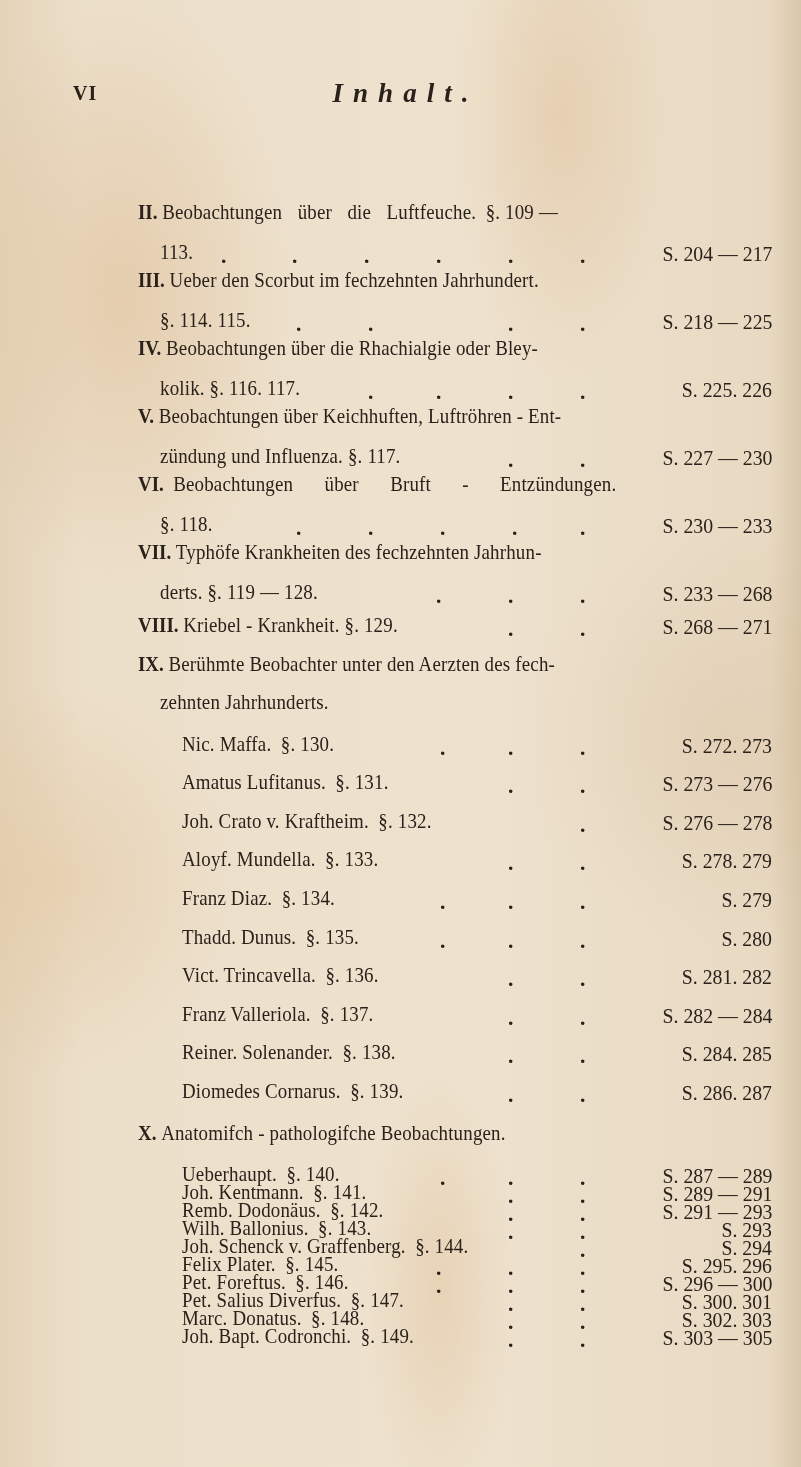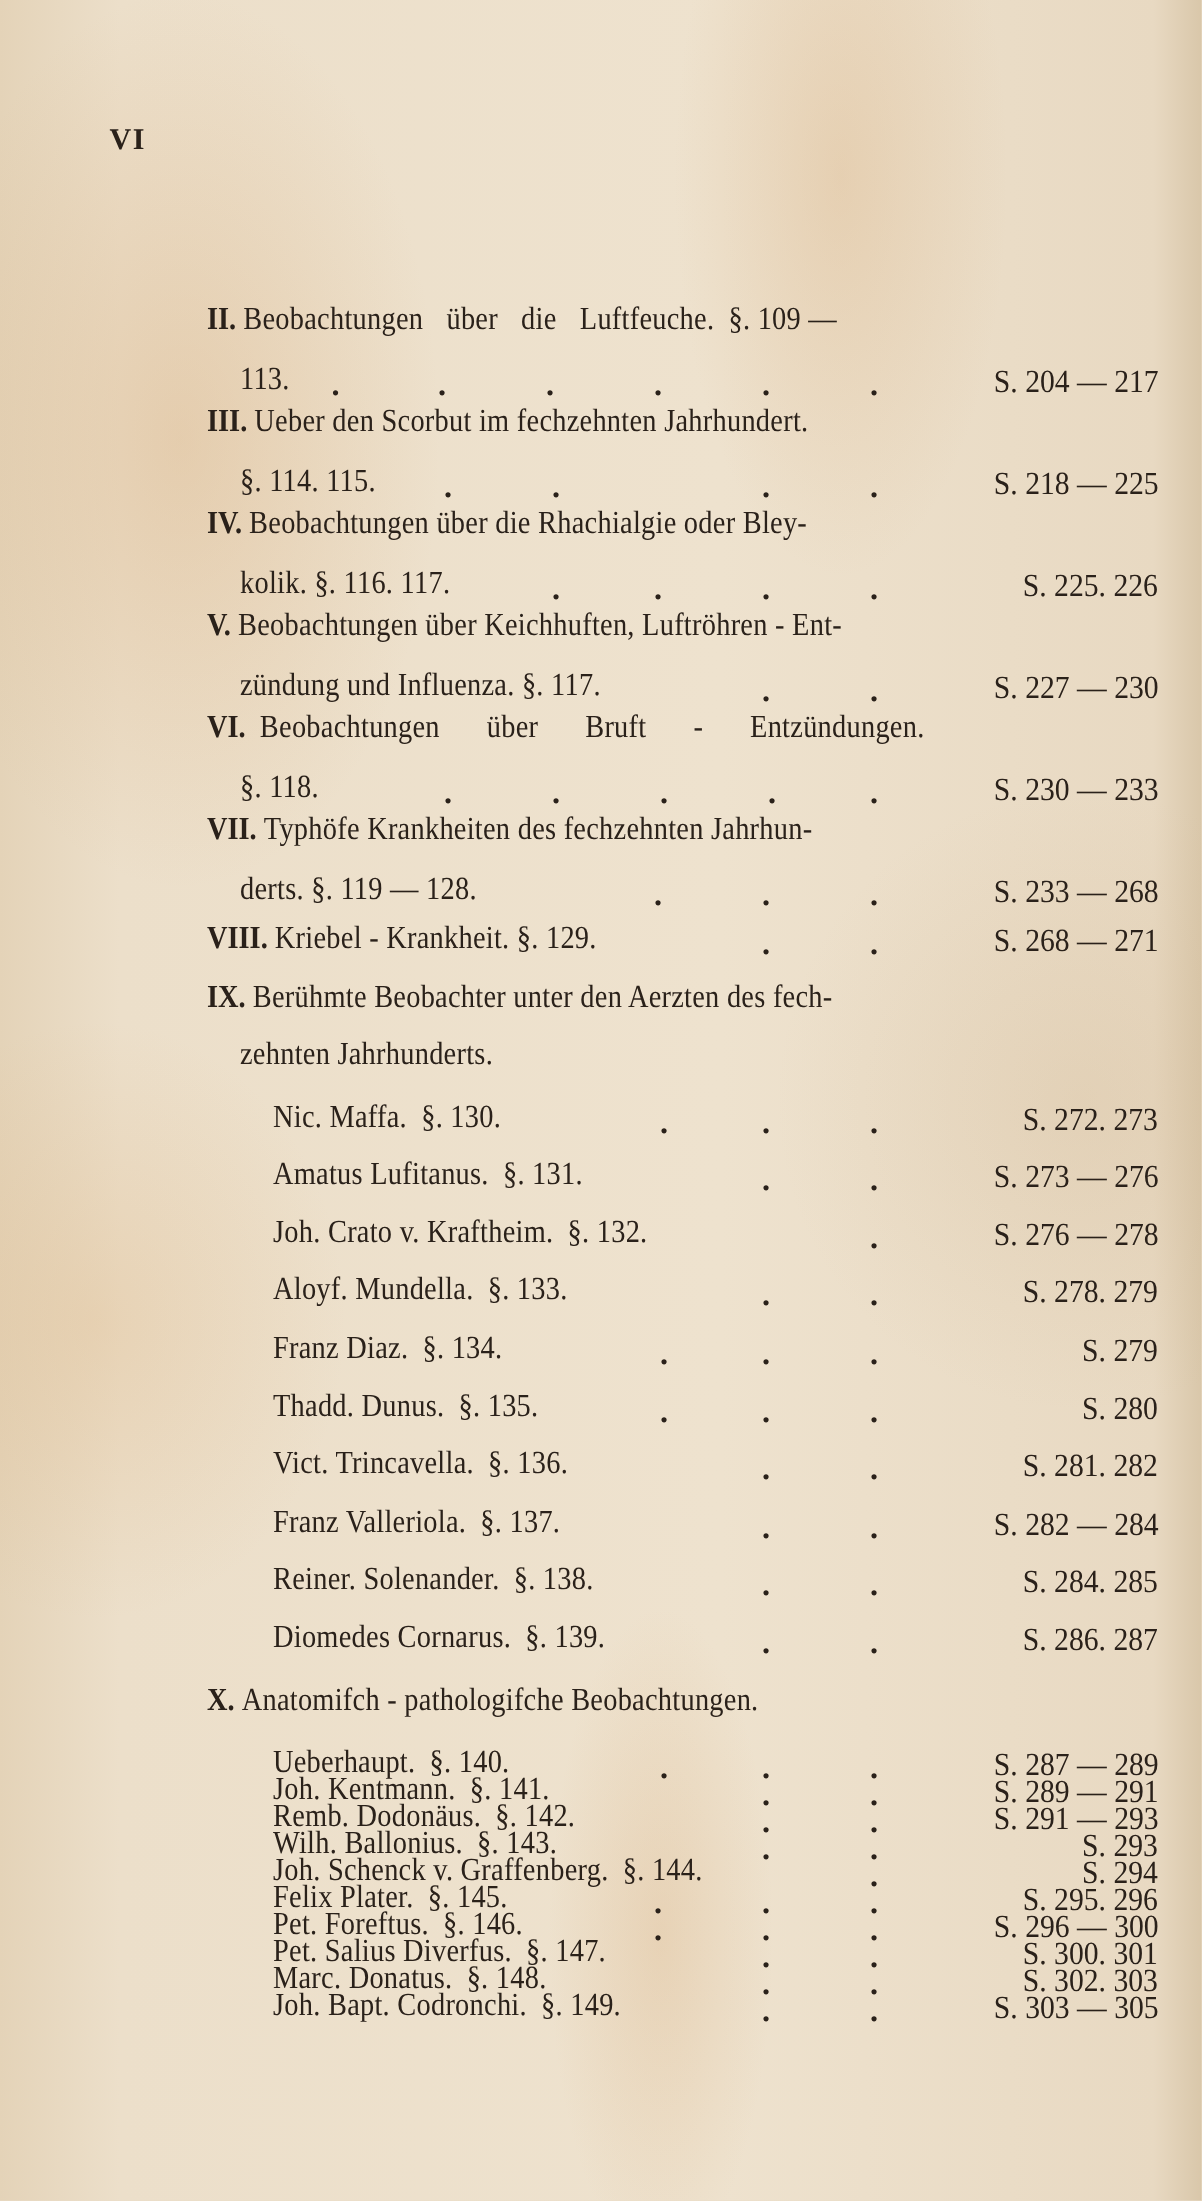--- a/index.html
+++ b/index.html
@@ -92,20 +92,21 @@
       top: 0;
     }
     .roman { font-weight: bold; }
   </style>
 </head>
 <body>
 
 <div class="page">
 
   <div class="folio">VI</div>
+  <div class="running-head">Inhalt.</div>
 
   <div class="toc">
 
     <div>
       <div class="line" style="left:138px; top:200px;">
         <span class="roman">II.</span>&nbsp;
         <span class="text spread">Beobachtungen über die Luftfeuche.</span>&nbsp;&nbsp;
         <span class="text">§. 109 —</span>
       </div>
       <div class="line" style="left:160px; top:240px;">

